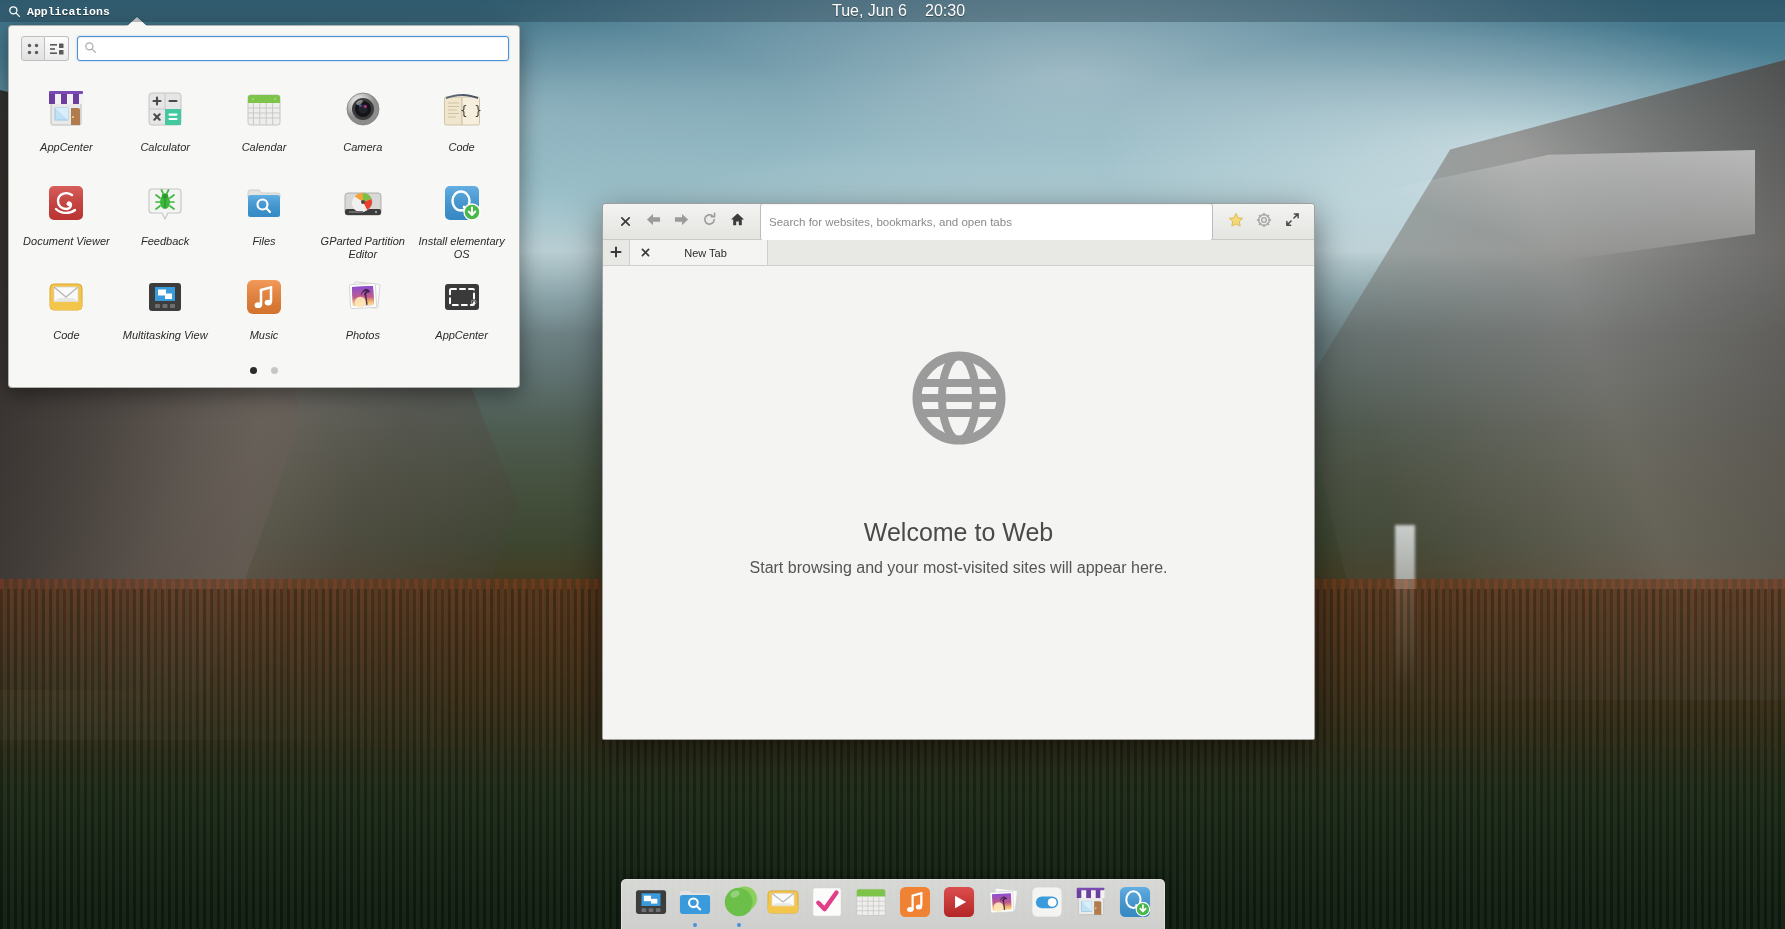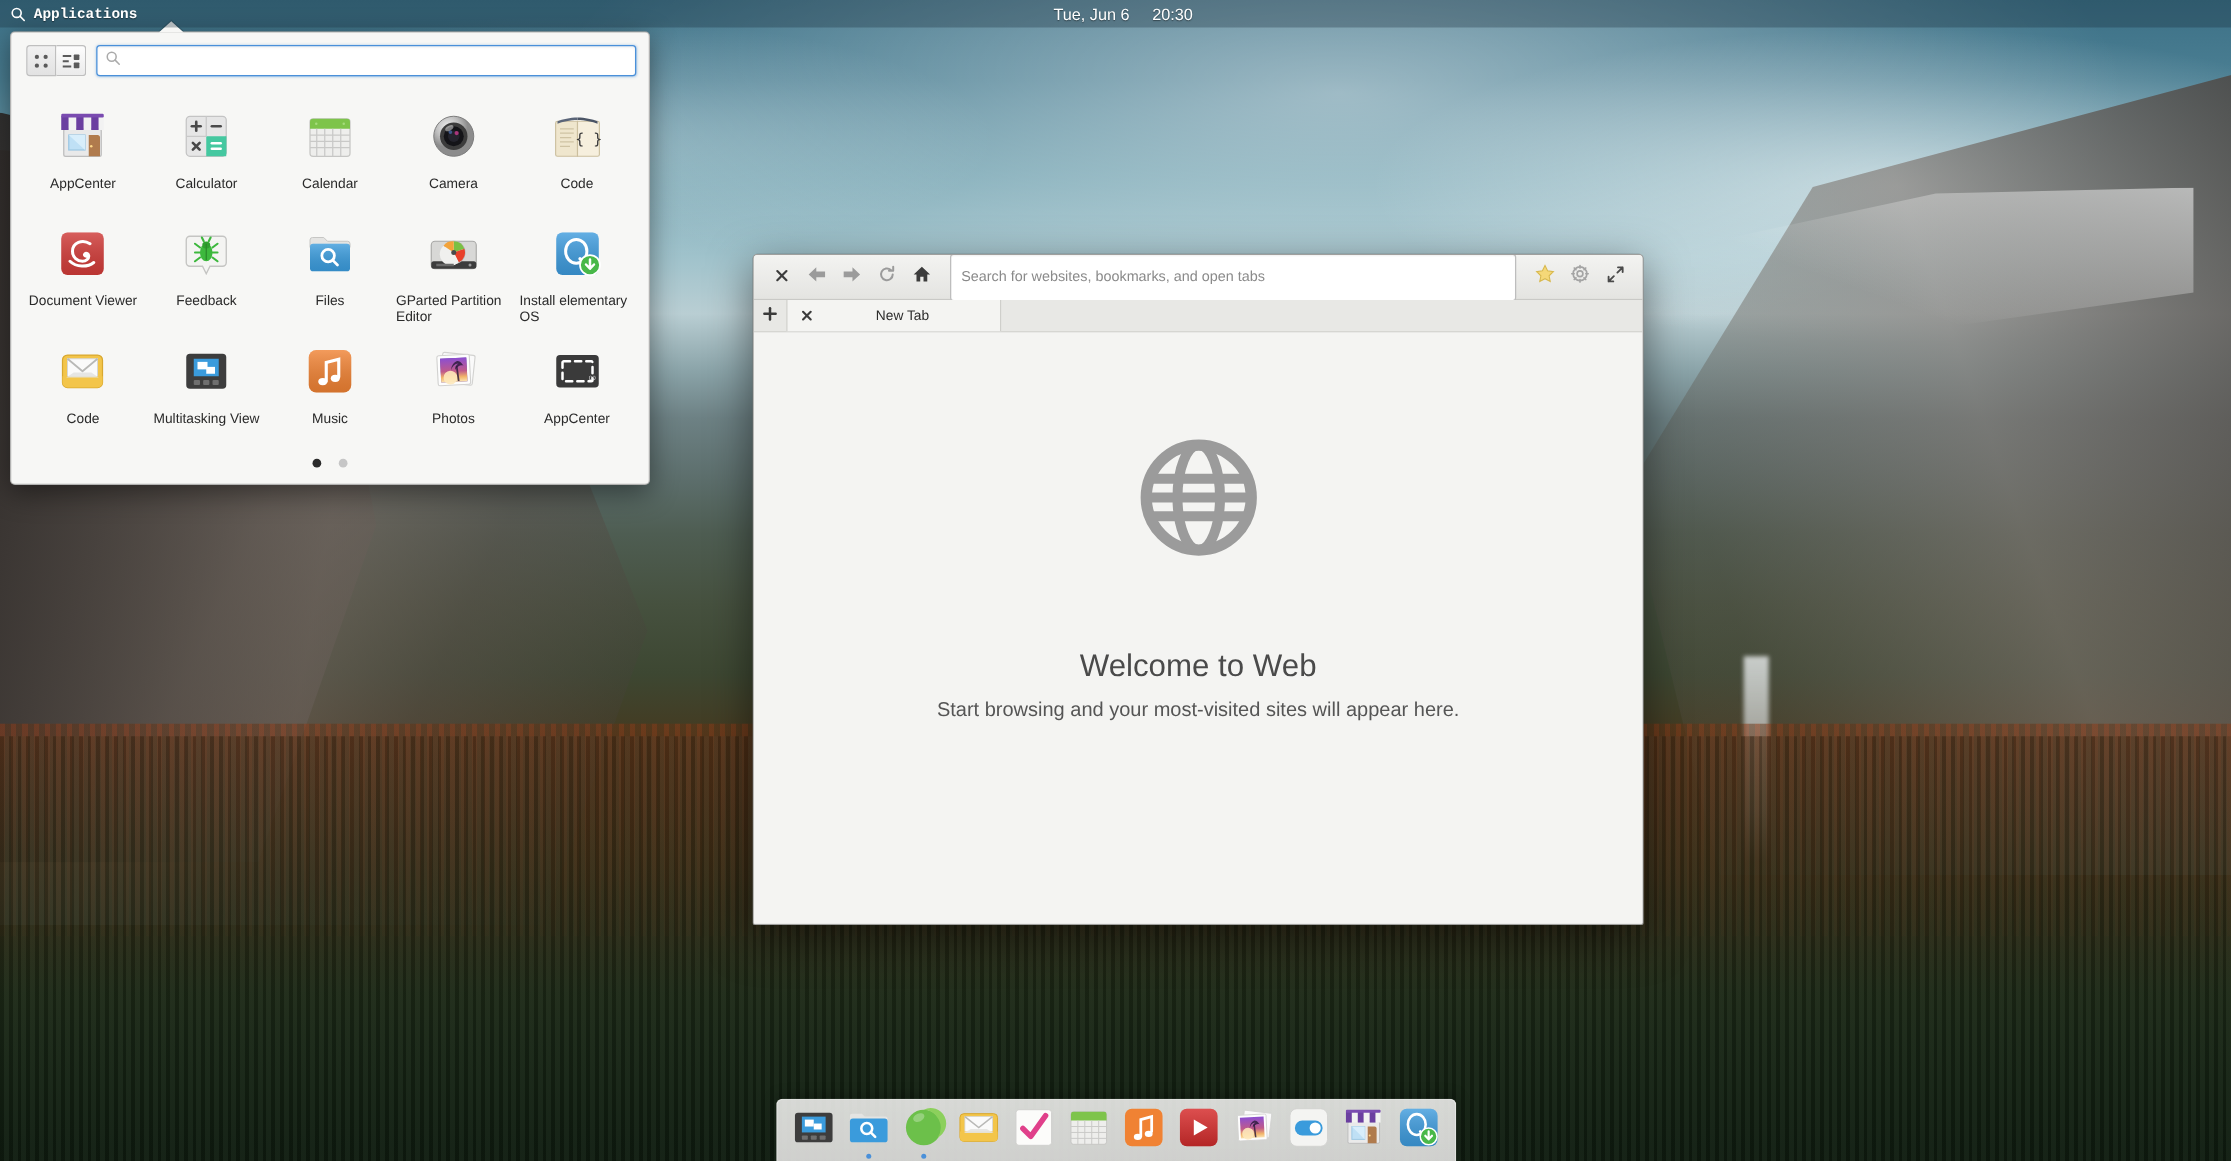--- a/index.html
+++ b/index.html
@@ -91,21 +91,21 @@
     font-size: 11.5px; z-index: 60;
     text-shadow: 0 1px 1px rgba(0,0,0,.45);
   }
   #panel-apps {
     display: flex; align-items: center; gap: 6px;
     padding: 0 10px 0 8px; height: 22px; font-weight: bold; cursor: default; font-family: Liberation Mono, monospace;
   }
   #panel-apps svg { display: block; }
   #panel-clock {
     position: absolute; left: 12px; right: 0; margin: 0 auto;
-    text-align: center; font-size: 13px; pointer-events: none;
+    text-align: center; font-size: 16px; pointer-events: none;
   }
   #panel-clock .date { margin-right: 18px; }
 
   
   #launcher {
     position: absolute; left: 8px; top: 25px; width: 512px; height: 363px;
     background: #f7f7f5;
     border: 1px solid rgba(0,0,0,.28);
     border-radius: 4px;
     box-shadow: 0 6px 22px rgba(0,0,0,.45);
@@ -155,21 +155,21 @@
     align-content: start;
   }
   .appcell {
     display: flex; flex-direction: column; align-items: center;
     justify-content: flex-start; padding-top: 12px; cursor: pointer;
     border-radius: 4px;
   }
   .appicon { width: 48px; height: 48px; position: relative; }
   .applabel {
     margin-top: 8px; font-size: 11px; color: #2a2a2a;
-    line-height: 1.18; max-width: 92px;
+    text-align: center; line-height: 1.18; max-width: 92px; font-style: italic;
   }
   #pagedots {
     height: 34px; display: flex; align-items: center; justify-content: center; gap: 14px;
   }
   .dot { width: 7px; height: 7px; border-radius: 50%; background: #c6c6c6; cursor: pointer; }
   .dot.active { background: #2b2b2b; }
 
   
   #browser {
     position: absolute; left: 602px; top: 203px; width: 713px; height: 537px;
@@ -205,21 +205,21 @@
   #browser-tabs {
     height: 26px; flex: none; background: #e8e8e5;
     border-bottom: 1px solid #cfcfcb;
     display: flex; align-items: stretch;
   }
   #newtab-btn {
     width: 26px; display: flex; align-items: center; justify-content: center;
     cursor: pointer; color: #3a3a3a; font-size: 15px; line-height: 1;
   }
   .tab {
-    width: 172px; background: #f4f4f2; border-right: 1px solid #cfcfcb;
+    width: 139px; background: #f4f4f2; border-right: 1px solid #cfcfcb;
     border-left: 1px solid #cfcfcb;
     display: flex; align-items: center; padding: 0 8px; cursor: pointer;
     position: relative;
   }
   .tab .tab-close {
     width: 14px; height: 14px; display: flex; align-items: center; justify-content: center;
     color: #444; font-size: 11px; cursor: pointer; flex: none;
   }
   .tab .tab-title {
     flex: 1; text-align: center; font-size: 11px; color: #2c2c2c;

